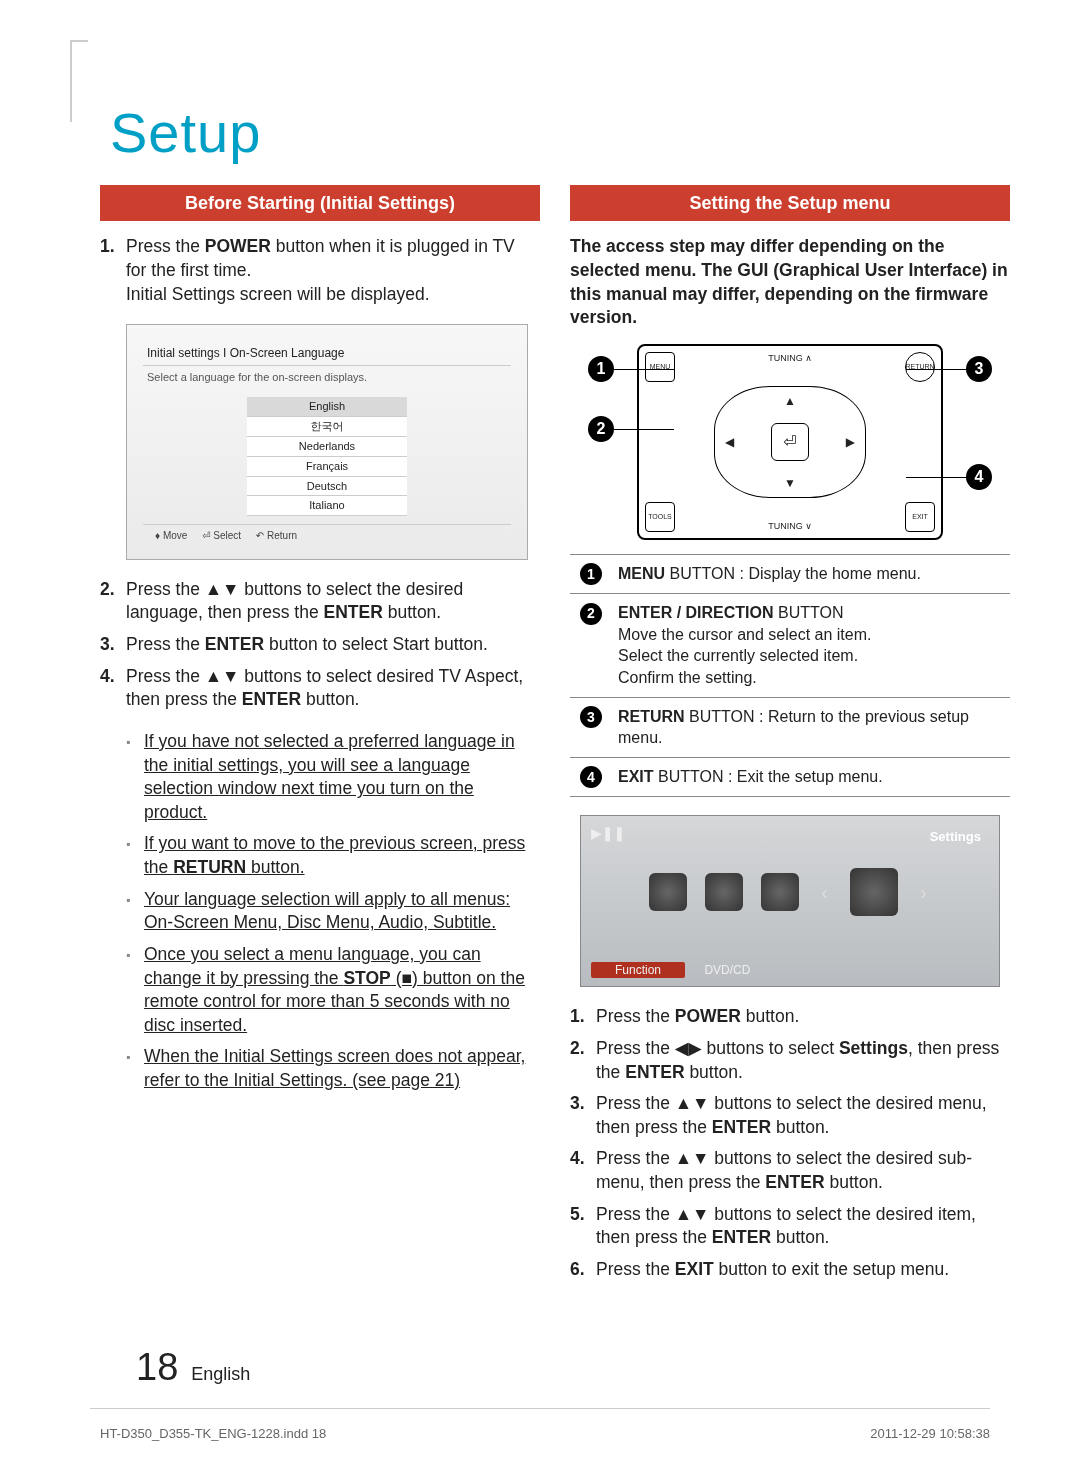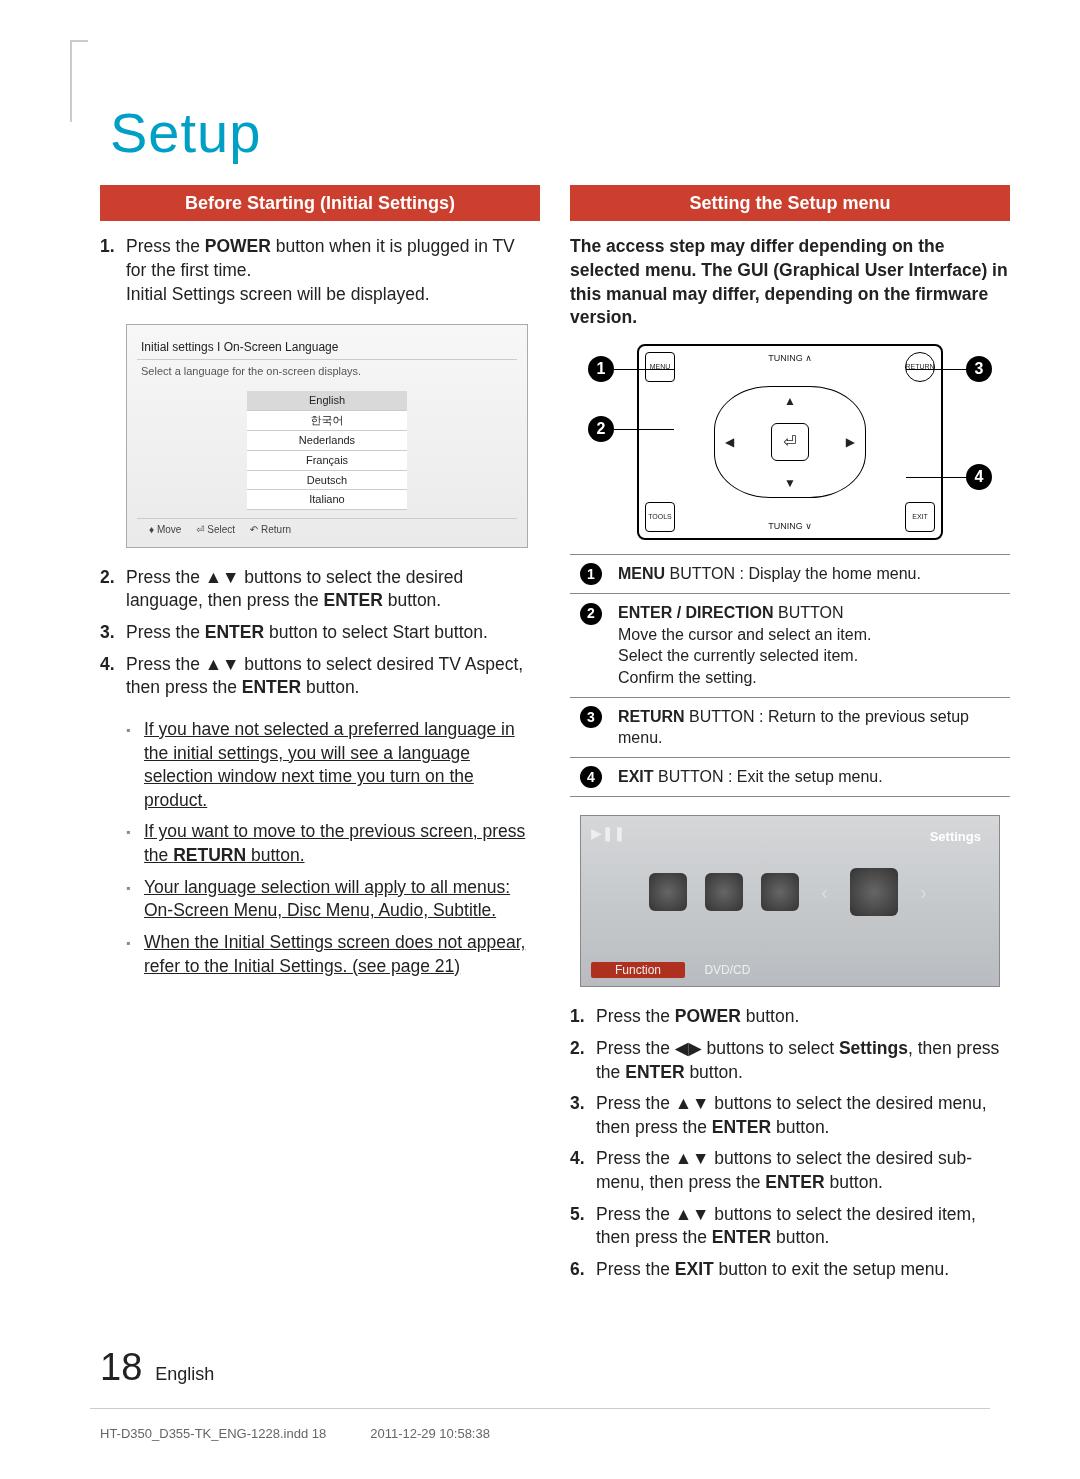--- a/index.html
+++ b/index.html
@@ -68,21 +68,21 @@
   }
   ol.numlist > li::before {
     content: counter(n) ".";
     font-weight: bold;
     position: absolute;
     left: 0;
   }
   .screenshot {
     border: 1px solid #aaa;
     margin: 12px 12px 18px 26px;
-    padding: 10px;
+    padding: 16px;
     background: linear-gradient(#f7f7f7,#eaeaea);
     font-size: 12px;
   }
   .screenshot .sh-title {
     padding: 4px;
     border-bottom: 1px solid #ccc;
     font-size: 12px;
   }
   .screenshot .sh-sub {
     padding: 4px;
@@ -227,27 +227,26 @@
   .gui .icons{position:absolute;top:52px;left:0;right:0;display:flex;justify-content:center;gap:18px;align-items:center;}
   .gui .ic{width:38px;height:38px;background:radial-gradient(#666,#333);border-radius:6px;}
   .gui .ic.big{width:48px;height:48px;position:relative;}
   .gui .arrow{color:#ddd;font-size:20px;padding:0 4px;}
   .gui .footer{position:absolute;bottom:8px;left:10px;color:#eee;font-size:12px;}
   .gui .footer .fn{background:#b03020;padding:1px 24px;border-radius:2px;margin-right:16px;}
   .page-num {
     position:absolute; bottom:90px; left:100px;
     font-size:18px;
   }
-  .page-num .big { font-size:38px; font-weight:300; margin-right:8px;}
+  .page-num .big { font-size:38px; font-weight:300; margin-right:8px;margin-left:36px;}
   .footer-meta {
     position:absolute; bottom:38px; left:100px; right:90px;
-    display:flex; justify-content:flex-start;
+    display:flex; justify-content:space-between;
     font-size:13px; color:#666;
     border-top:0;
-    gap:44px;
   }
   .rule { position:absolute; bottom:70px; left:90px; right:90px; height:1px; background:#ccc;}
 </style>
 </head>
 <body>
 
 <div class="page">
   <div class="l-margin"></div>
   <div class="title">Setup</div>
 
@@ -281,20 +280,21 @@
       <ol class="numlist" start="2" style="counter-reset: n 1;">
         <li>Press the ▲▼ buttons to select the desired language, then press the <b>ENTER</b> button.</li>
         <li>Press the <b>ENTER</b> button to select Start button.</li>
         <li>Press the ▲▼ buttons to select desired TV Aspect, then press the <b>ENTER</b> button.</li>
       </ol>
 
       <ul class="notes">
         <li>If you have not selected a preferred language in the initial settings, you will see a language selection window next time you turn on the product.</li>
         <li>If you want to move to the previous screen, press the <b>RETURN</b> button.</li>
         <li>Your language selection will apply to all menus: On-Screen Menu, Disc Menu, Audio, Subtitle.</li>
+        <li>Once you select a menu language, you can change it by pressing the <b>STOP</b> (■) button on the remote control for more than 5 seconds with no disc inserted.</li>
         <li>When the Initial Settings screen does not appear, refer to the Initial Settings. (see page 21)</li>
       </ul>
     </div>
 
     <div class="col">
       <div class="section-head">Setting the Setup menu</div>
       <p style="margin:0 0 10px 0;font-weight:bold;">The access step may differ depending on the selected menu. The GUI (Graphical User Interface) in this manual may differ, depending on the firmware version.</p>
 
       <div class="remote-wrap">
         <div class="callout c1">1</div>

